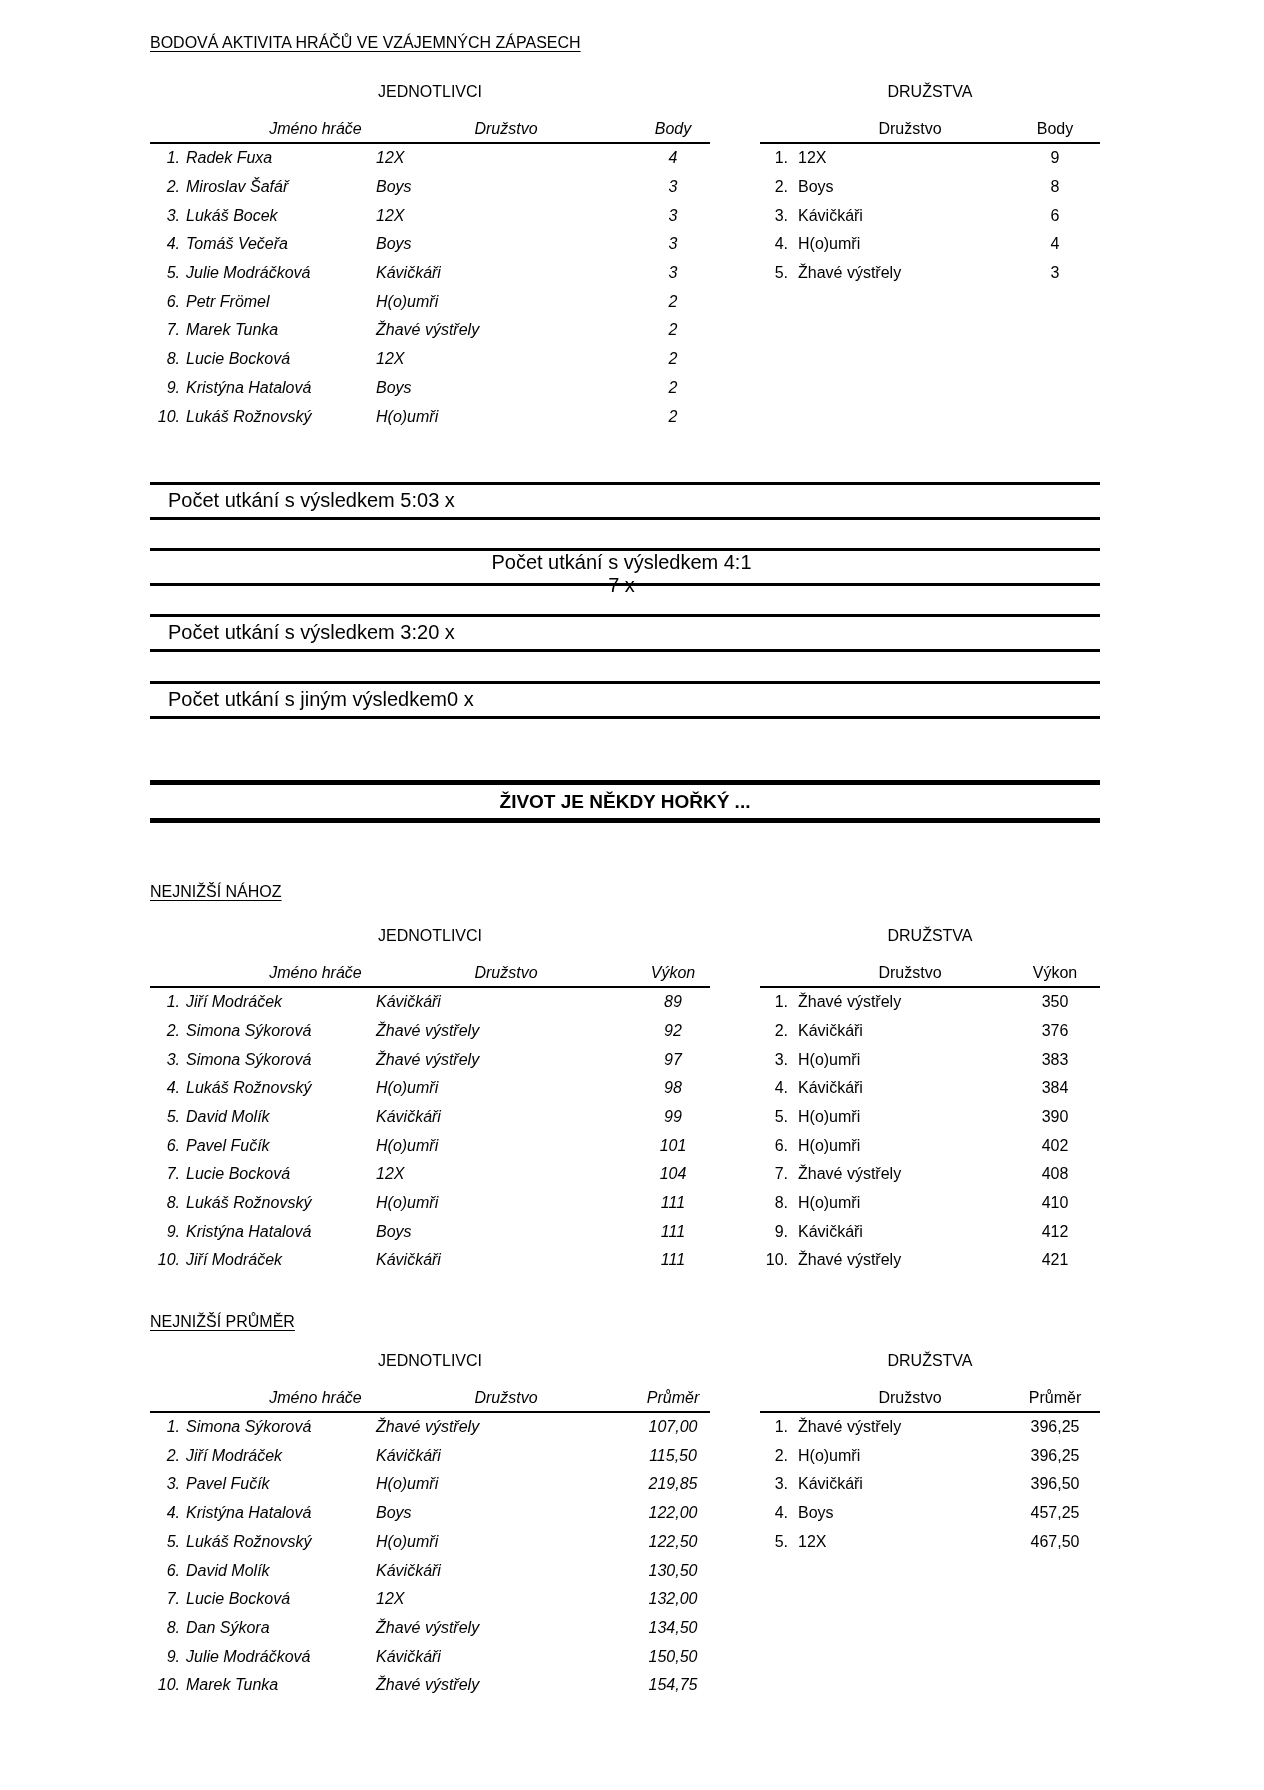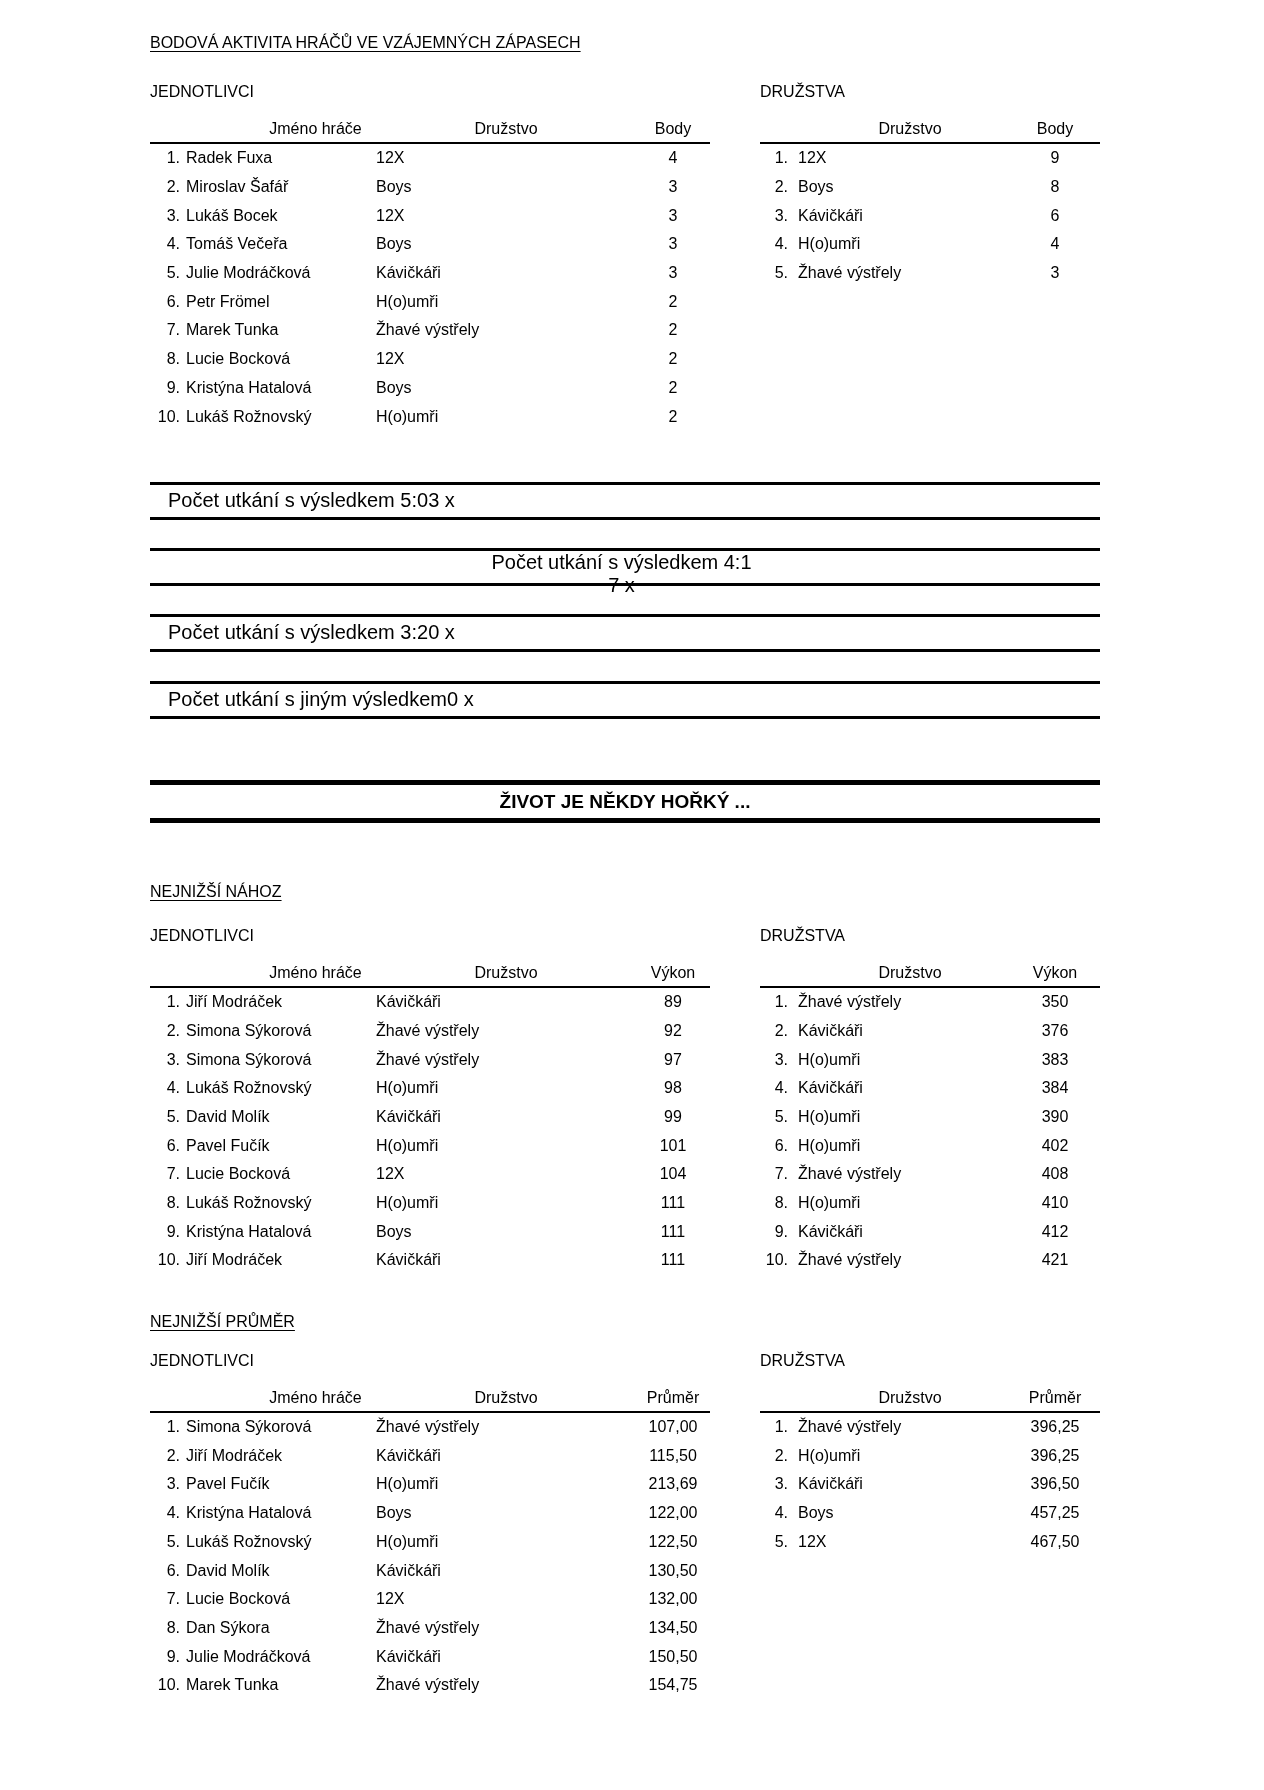--- a/index.html
+++ b/index.html
@@ -20,29 +20,29 @@
     font-size:16px; line-height:19px;
     text-decoration:underline; text-underline-offset:3px;
   }
   .h2-nahoz { margin-top:59px; }
   .h2-prumer { margin-top:37px; }
 
   .cols { display:flex; justify-content:space-between; align-items:flex-start; }
   .col-left { width:560px; }
   .col-right { width:340px; }
 
-  .tbl-title { text-align:left; font-size:16px; line-height:19px; }
+  .tbl-title { text-align:center; font-size:16px; line-height:19px; }
   .mt30 { margin-top:30px; } .mt25 { margin-top:25px; } .mt20 { margin-top:20px; }
 
   .thead {
     display:grid; margin-top:19px;
     padding-bottom:4px; border-bottom:2px solid #000;
     font-size:16px; line-height:18px;
   }
-  .col-left .thead, .col-left .trow { grid-template-columns:36px 190px 260px 74px; }
+  .col-left .thead, .col-left .trow { grid-template-columns:36px 190px 260px 74px;font-style:italic; }
   .col-right .thead, .col-right .trow { grid-template-columns:34px 216px 90px; }
 
   .h-name { grid-column:1 / 3; text-align:center; padding-left:105px; }
   .col-left .h-team { grid-column:3; text-align:center; }
   .col-left .h-value { grid-column:4; text-align:center; }
   .col-right .h-team { grid-column:2; text-align:center; padding-left:16px; }
   .col-right .h-value { grid-column:3; text-align:center; }
 
   .tbody { display:block; }
   .trow { display:grid; height:28.7px; align-items:center; font-size:16px; }
@@ -355,21 +355,21 @@
             <div class="trow">
               <div class="cell c-rank">2.</div>
               <div class="cell c-name">Jiří Modráček</div>
               <div class="cell c-team">Kávičkáři</div>
               <div class="cell c-value">115,50</div>
             </div>
             <div class="trow">
               <div class="cell c-rank">3.</div>
               <div class="cell c-name">Pavel Fučík</div>
               <div class="cell c-team">H(o)umři</div>
-              <div class="cell c-value">213,69</div>
+              <div class="cell c-value">219,85</div>
             </div>
             <div class="trow">
               <div class="cell c-rank">4.</div>
               <div class="cell c-name">Kristýna Hatalová</div>
               <div class="cell c-team">Boys</div>
               <div class="cell c-value">122,00</div>
             </div>
             <div class="trow">
               <div class="cell c-rank">5.</div>
               <div class="cell c-name">Lukáš Rožnovský</div>

